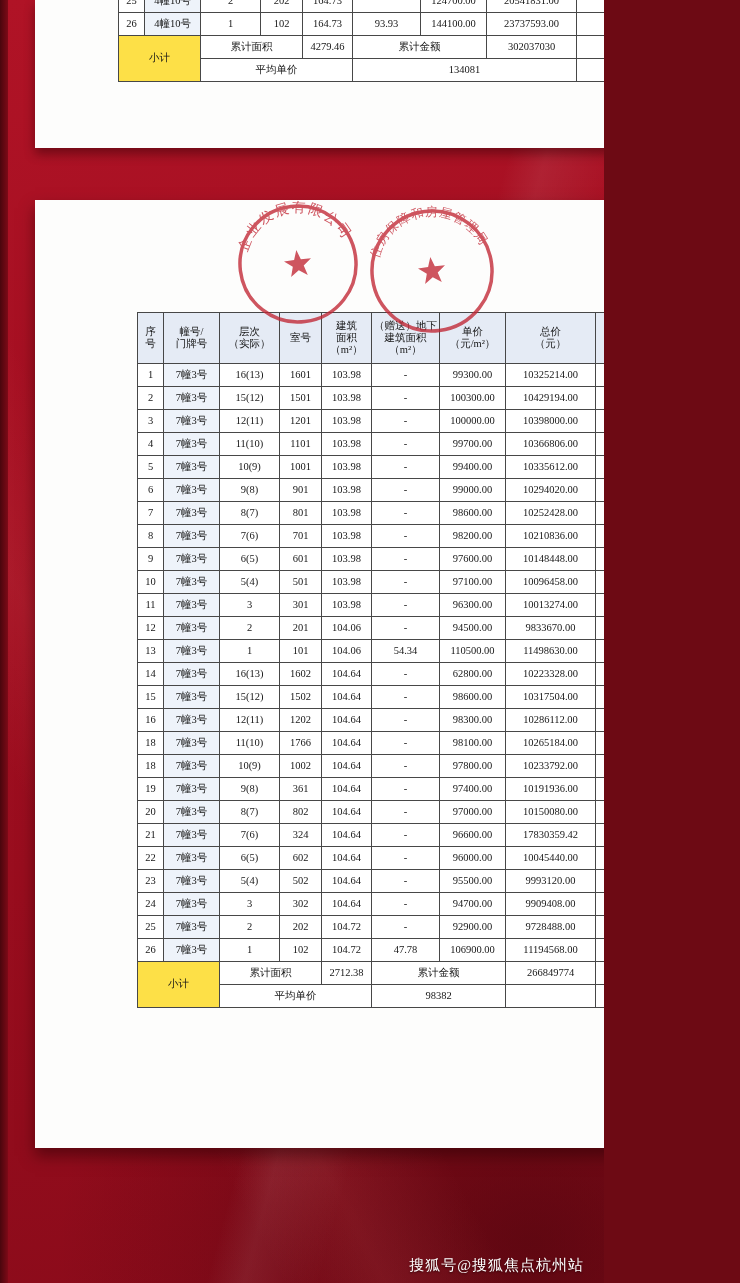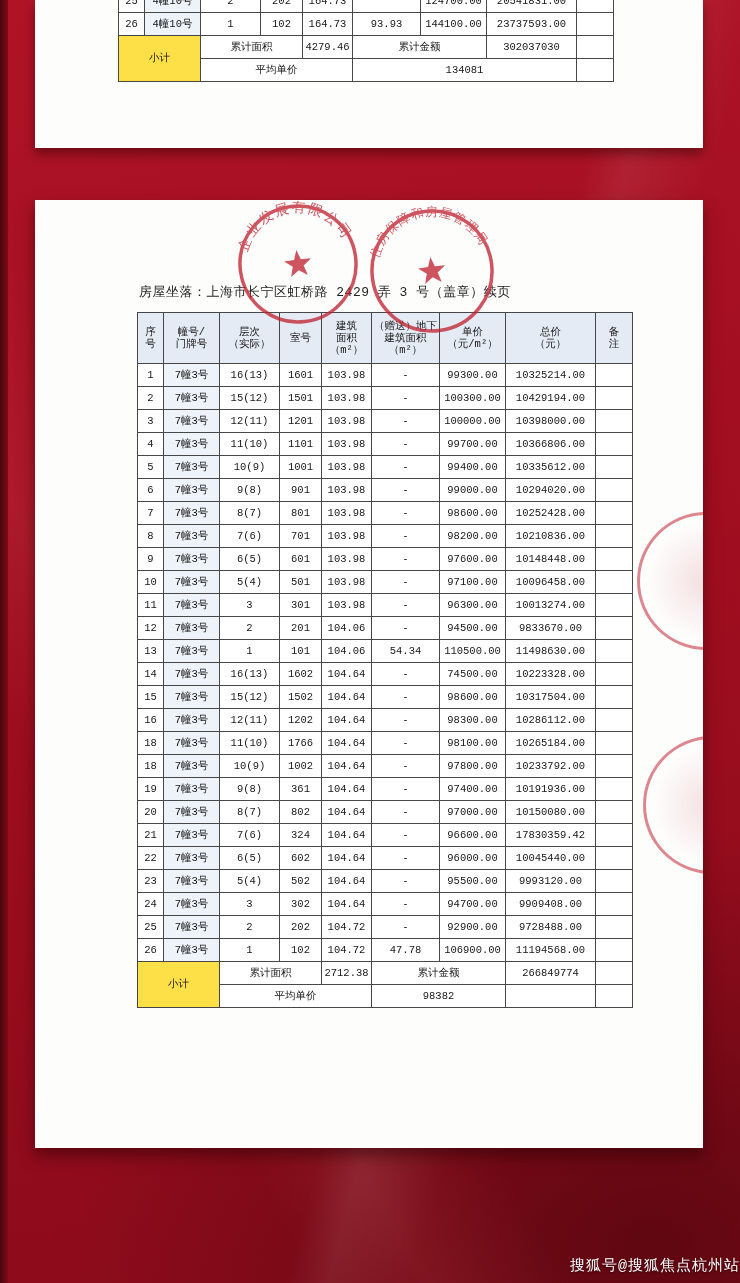--- a/index.html
+++ b/index.html
@@ -1,18 +1,18 @@
 <!DOCTYPE html>
 <html><head>
 <meta charset="utf-8">
 <style>
   html,body{margin:0;padding:0;background:#6d0a14;}
   .canvas{
-    position:relative;width:740px;height:1283px;overflow:hidden;
-    font-family:Liberation Mono, monospace;
+    position:relative;width:604px;height:1283px;overflow:hidden;
+    font-family:Liberation Serif, serif;
     background:
       linear-gradient(105deg, transparent 58%, rgba(255,255,255,.07) 62%, transparent 70%),
       linear-gradient(62deg, transparent 22%, rgba(255,130,130,.10) 30%, transparent 40%),
       radial-gradient(ellipse 130% 55% at 88% 97%, rgba(60,4,10,.55) 0%, transparent 60%),
       linear-gradient(170deg,#b01326 0%,#a00e20 45%,#8a0b1a 100%);
   }
   .canvas:before{content:'';position:absolute;left:0;top:0;width:8px;height:100%;
     background:linear-gradient(90deg,#4a060d,#7d0a17);z-index:1;}
   .page{position:absolute;background:#fdfdfc;overflow:hidden;z-index:2;}
   .top-page{left:35px;top:0;width:668px;height:148px;box-shadow:0 6px 10px rgba(40,0,4,.45);}
@@ -33,21 +33,21 @@
   .main-table{position:absolute;left:102px;top:112px;z-index:2;}
   .top-table{position:absolute;left:83px;top:-11px;}
 
   .stamp{position:absolute;z-index:5;opacity:.78;transform:rotate(-7deg);}
   .edge-ring{position:absolute;z-index:5;width:132px;height:132px;border-radius:50%;
     border:3px solid rgba(193,38,52,.55);
     background:radial-gradient(circle, rgba(193,38,52,.14) 0%, transparent 62%);}
   .ring-1{right:-72px;top:312px;}
   .ring-2{right:-78px;top:536px;}
 
-  .watermark{position:absolute;right:0;bottom:8px;color:#ffffff;font-size:15px;
+  .watermark{position:absolute;right:20px;bottom:8px;color:#ffffff;font-size:15px;
     letter-spacing:1px;z-index:6;text-shadow:0 1px 2px rgba(0,0,0,.55);}
 </style>
 </head>
 <body>
 
 <div class="canvas">
 
   <div class="page top-page">
     <table class="price top-table" id="topTable">
         <colgroup>
@@ -96,21 +96,20 @@
             <td colspan="3">平均单价</td>
             <td colspan="3">134081</td>
             <td></td>
           </tr>
         </tbody>
       </table>
   </div>
 
   <div class="page main-page">
 
-    <div class="doc-title">房屋坐落：上海市长宁区虹桥路 2429 弄 3 号（盖章）续页</div>
 
     <table class="price main-table" id="mainTable">
         <colgroup>
           <col style="width: 26px;">
           <col style="width: 56px;">
           <col style="width: 60px;">
           <col style="width: 42px;">
           <col style="width: 50px;">
           <col style="width: 68px;">
           <col style="width: 66px;">
@@ -284,21 +283,21 @@
             <td>11498630.00</td>
             <td></td>
           </tr>
           <tr>
             <td>14</td>
             <td class="bcol">7幢3号</td>
             <td>16(13)</td>
             <td>1602</td>
             <td>104.64</td>
             <td>-</td>
-            <td>74500.00</td>
+            <td>62800.00</td>
             <td>10223328.00</td>
             <td></td>
           </tr>
           <tr>
             <td>15</td>
             <td class="bcol">7幢3号</td>
             <td>15(12)</td>
             <td>1502</td>
             <td>104.64</td>
             <td>-</td>

